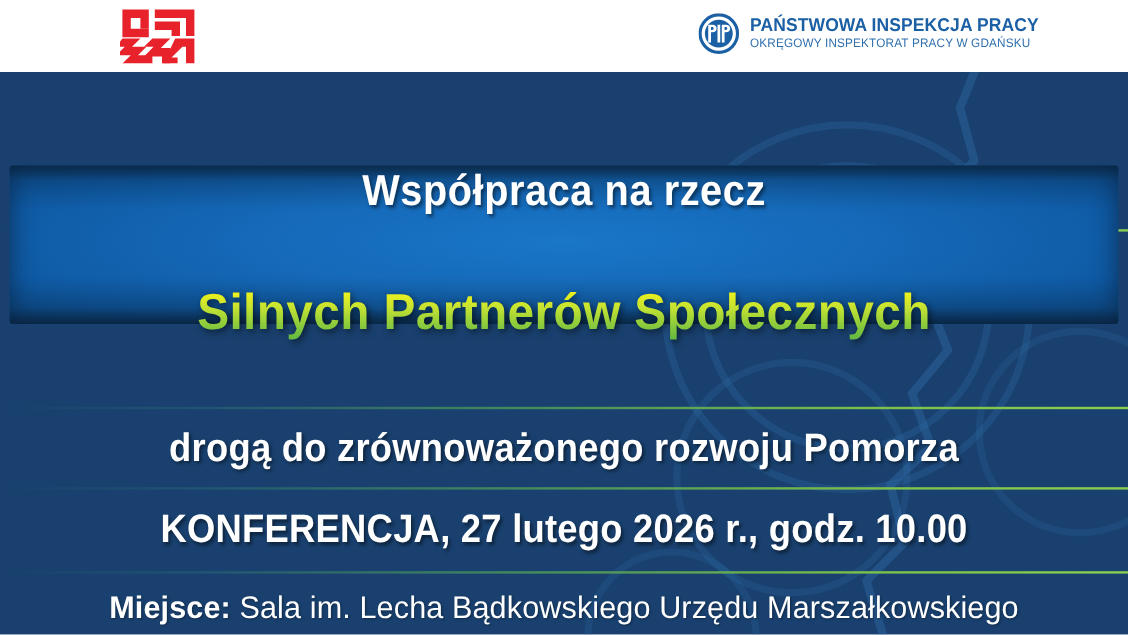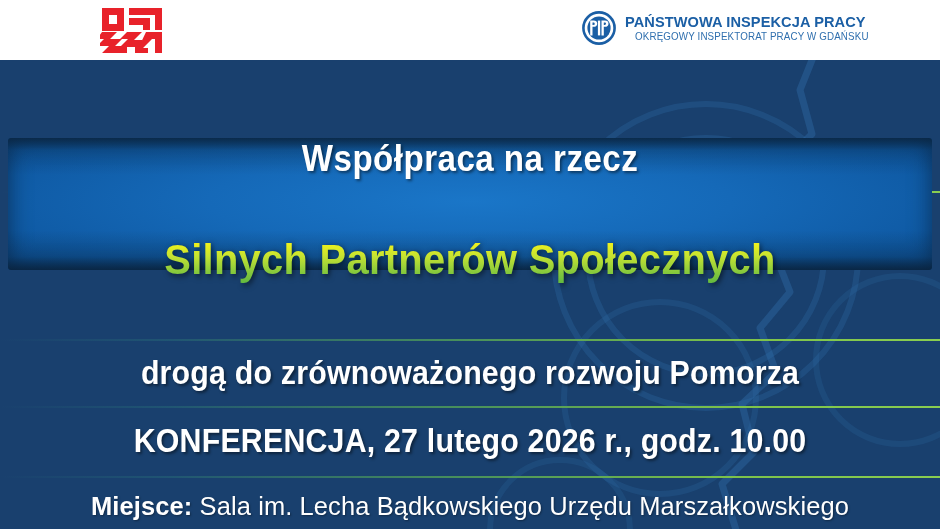--- a/index.html
+++ b/index.html
@@ -42,21 +42,21 @@
 
   #pip-logo-wrap {
     position: absolute;
     left: 582px;
     top: 11px;
     display: flex;
     align-items: center;
     gap: 9px;
   }
   #pip-mark { width: 34px; height: 34px; flex: none; }
-  .pip-lines { display: flex; flex-direction: column; line-height: 1; align-items: flex-end; }
+  .pip-lines { display: flex; flex-direction: column; line-height: 1; }
   #pip-title {
     font-family: "Liberation Sans", sans-serif;
     font-weight: bold;
     font-size: 15.5px;
     letter-spacing: 0.1px;
     color: #1b5fa5;
     transform: scaleX(0.94);
     transform-origin: left center;
     white-space: nowrap;
   }

